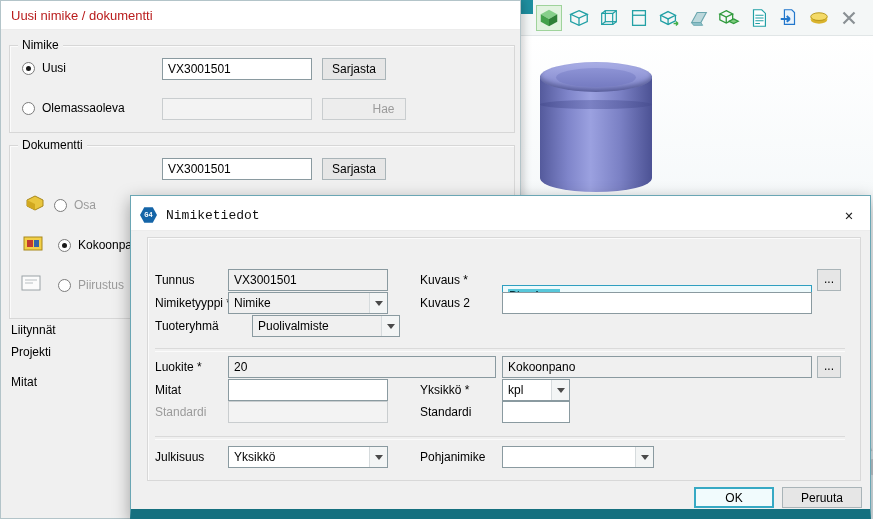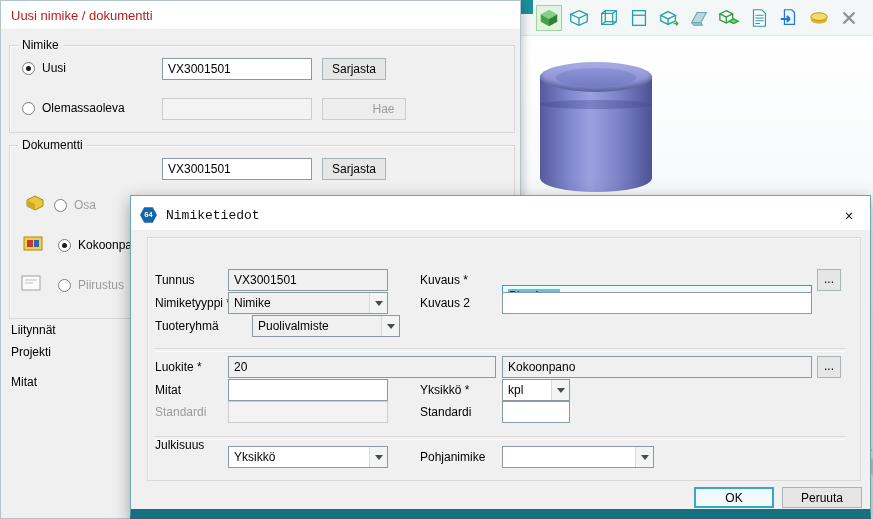--- a/index.html
+++ b/index.html
@@ -319,21 +319,21 @@
     <div class="tf disabled" style="left:97px;top:205px;width:160px;">
       <span></span>
     </div>
     <span class="lbl" style="left:289px;top:209px;">Standardi</span>
     <div class="tf" style="left:371px;top:205px;width:68px;">
       <span></span>
     </div>
 
     <div class="sep" style="left:24px;top:240px;width:690px;"></div>
 
-    <span class="lbl" style="left:24px;top:242px;">Julkisuus</span>
+    <span class="lbl" style="left:24px;top:254px;">Julkisuus</span>
     <div class="combo" style="left:97px;top:250px;width:160px;">
       <span>Yksikkö</span>
       <span class="arr"></span>
     </div>
     <span class="lbl" style="left:289px;top:254px;">Pohjanimike</span>
     <div class="combo" style="left:371px;top:250px;width:152px;">
       <span></span>
       <span class="arr"></span>
     </div>
 

